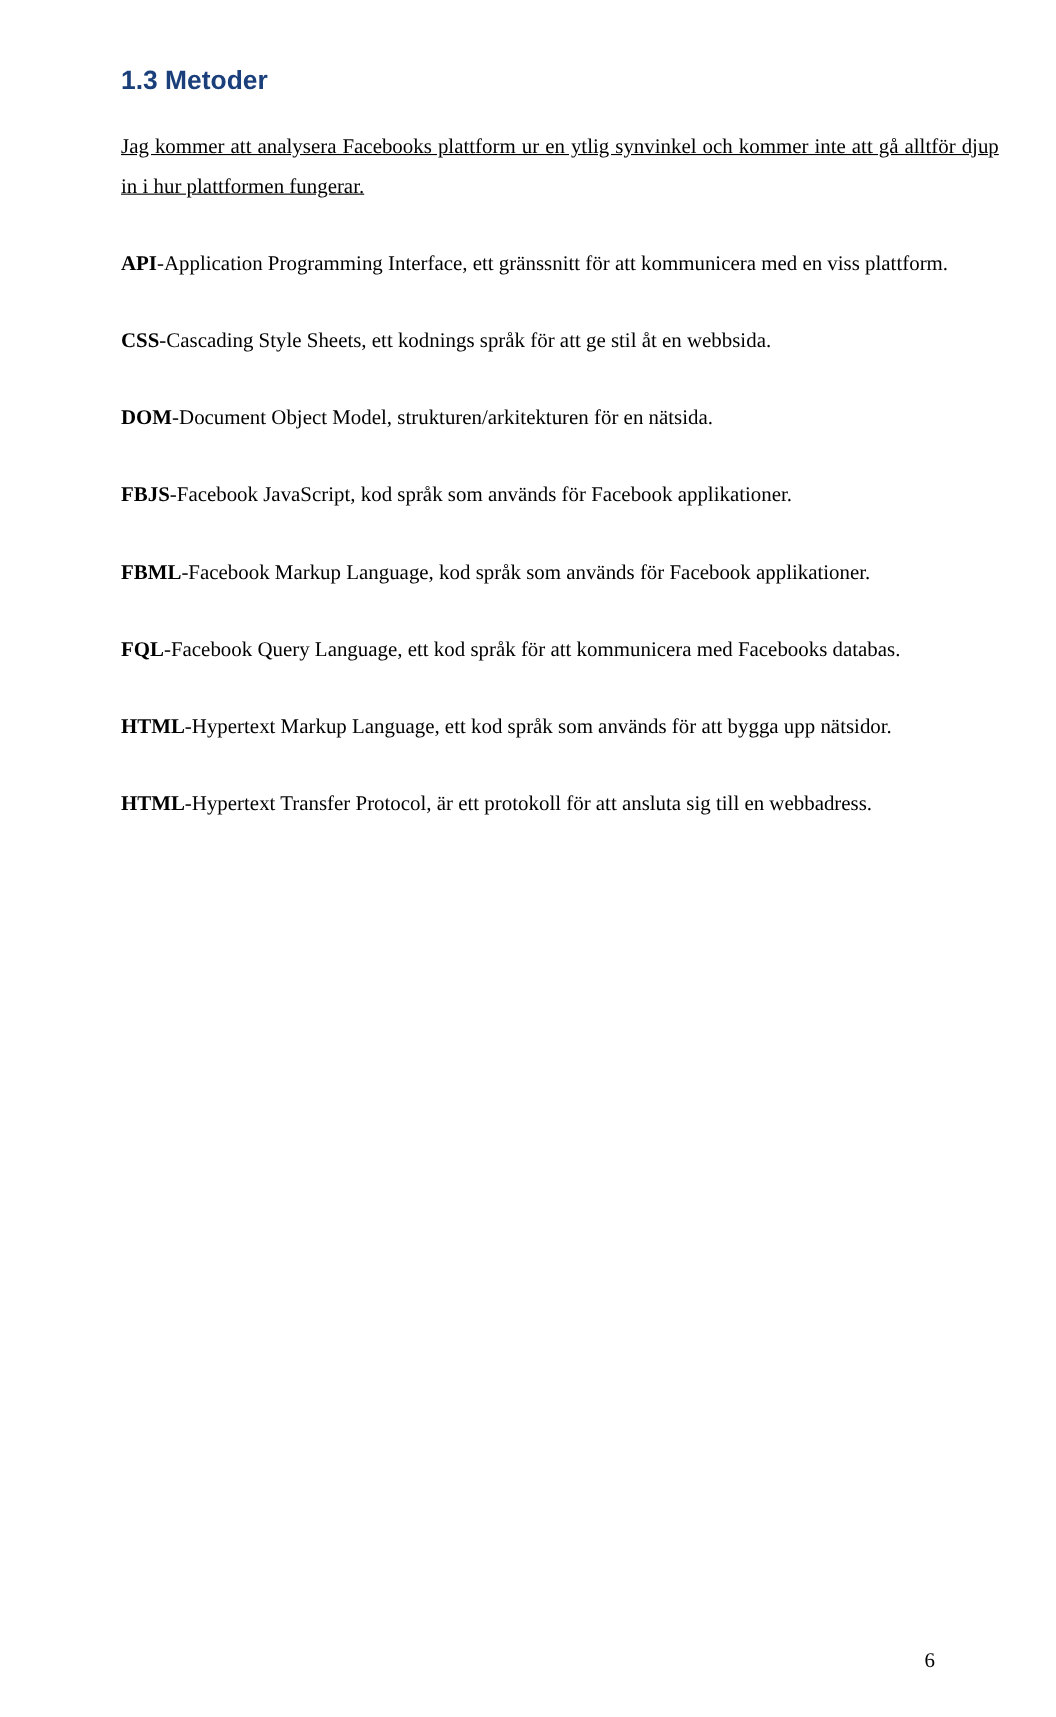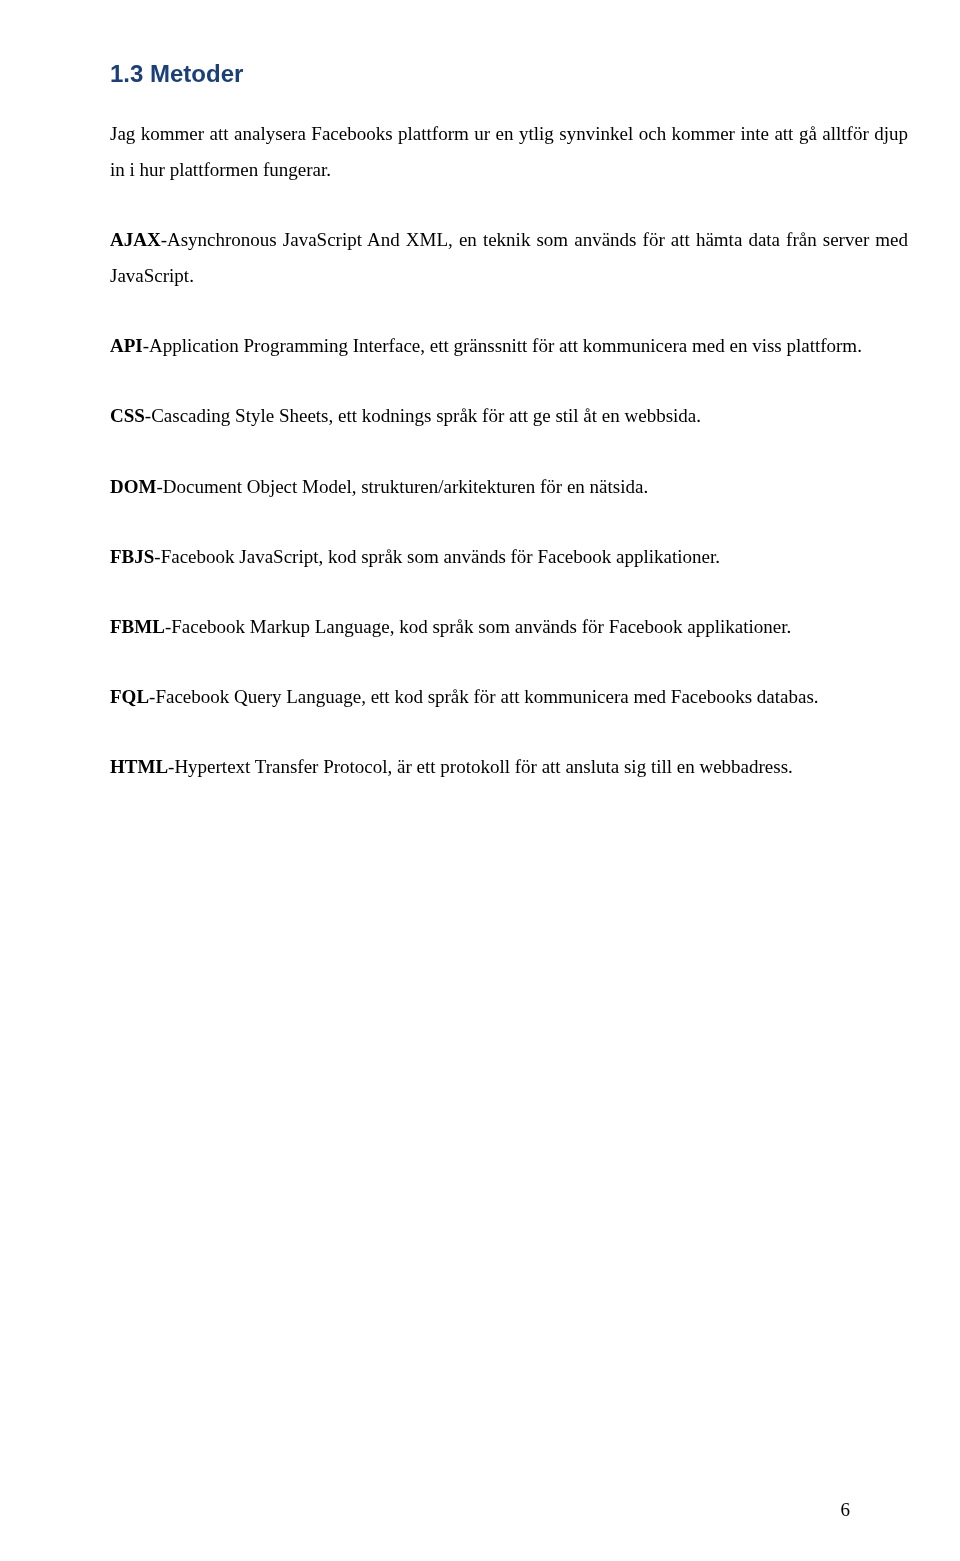--- a/index.html
+++ b/index.html
@@ -23,20 +23,21 @@
     font-weight: bold;
     color: #1a3f7a;
     font-size: 24px;
     margin: 0 0 28px 0;
   }
   p.body-text {
     font-size: 19px;
     line-height: 1.9;
     margin: 0 0 34px 0;
     text-align: justify;
+    text-decoration: underline;
   }
   p.term-text {
     font-size: 19px;
     line-height: 1.9;
     margin: 0 0 34px 0;
     text-align: justify;
   }
   .term-bold {
     font-weight: bold;
   }
@@ -52,23 +53,20 @@
 <body>
 
 <div class="page">
 
   <h2 class="section-heading">1.3  Metoder</h2>
 
   <p class="body-text">Jag kommer att analysera Facebooks plattform ur en ytlig synvinkel och kommer inte att gå alltför djup in i hur plattformen fungerar.</p>
 
 
 
-  <p class="term-text">
-    <span class="term-bold">AJAX</span><span>-Asynchronous JavaScript And XML, en teknik som används för att hämta data från server med JavaScript.</span>
-  </p>
 
   <p class="term-text">
     <span class="term-bold">API</span><span>-Application Programming Interface, ett gränssnitt för att kommunicera med en viss plattform.</span>
   </p>
 
   <p class="term-text">
     <span class="term-bold">CSS</span><span>-Cascading Style Sheets, ett kodnings språk för att ge stil åt en webbsida.</span>
   </p>
 
   <p class="term-text">
@@ -80,19 +78,22 @@
   </p>
 
   <p class="term-text">
     <span class="term-bold">FBML</span><span>-Facebook Markup Language, kod språk som används för Facebook applikationer.</span>
   </p>
 
   <p class="term-text">
     <span class="term-bold">FQL</span><span>-Facebook Query Language, ett kod språk för att kommunicera med Facebooks databas.</span>
   </p>
 
+  <p class="term-text">
+    <span class="term-bold">HTML</span><span>-Hypertext Markup Language, ett kod språk som används för att bygga upp nätsidor.</span>
+  </p>
 
   <p class="term-text">
     <span class="term-bold">HTML</span><span>-Hypertext Transfer Protocol, är ett protokoll för att ansluta sig till en webbadress.</span>
   </p>
 
   <div class="page-number">6</div>
 </div>
 
 </body></html>

